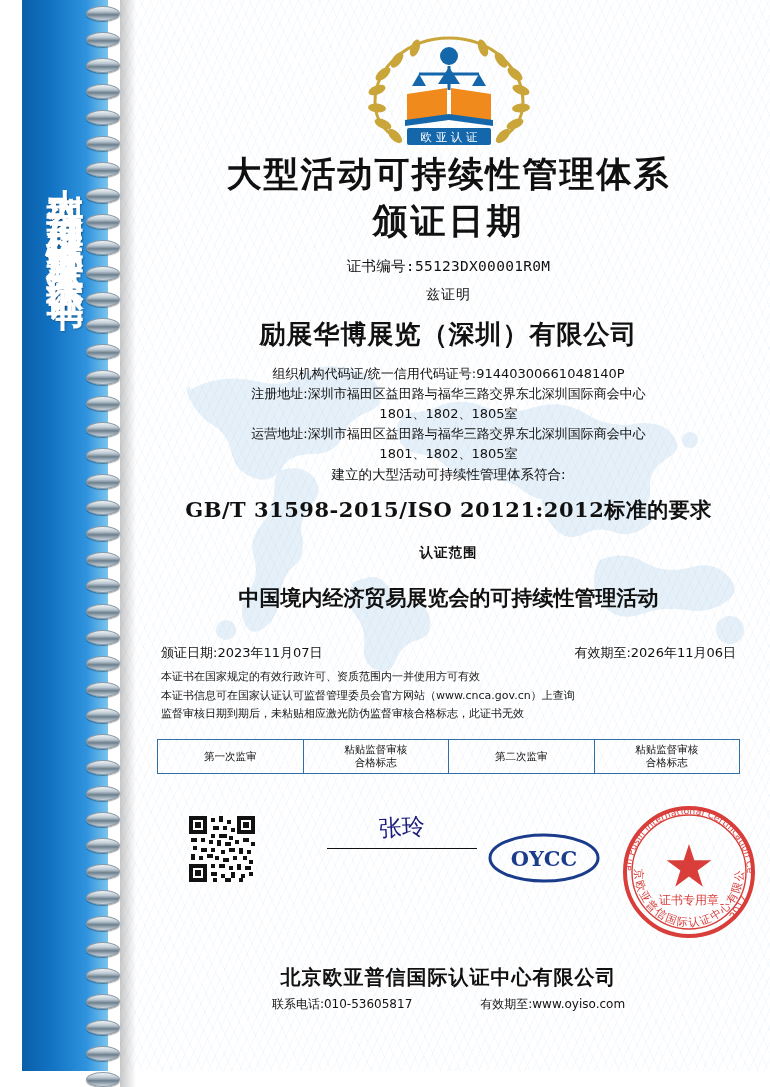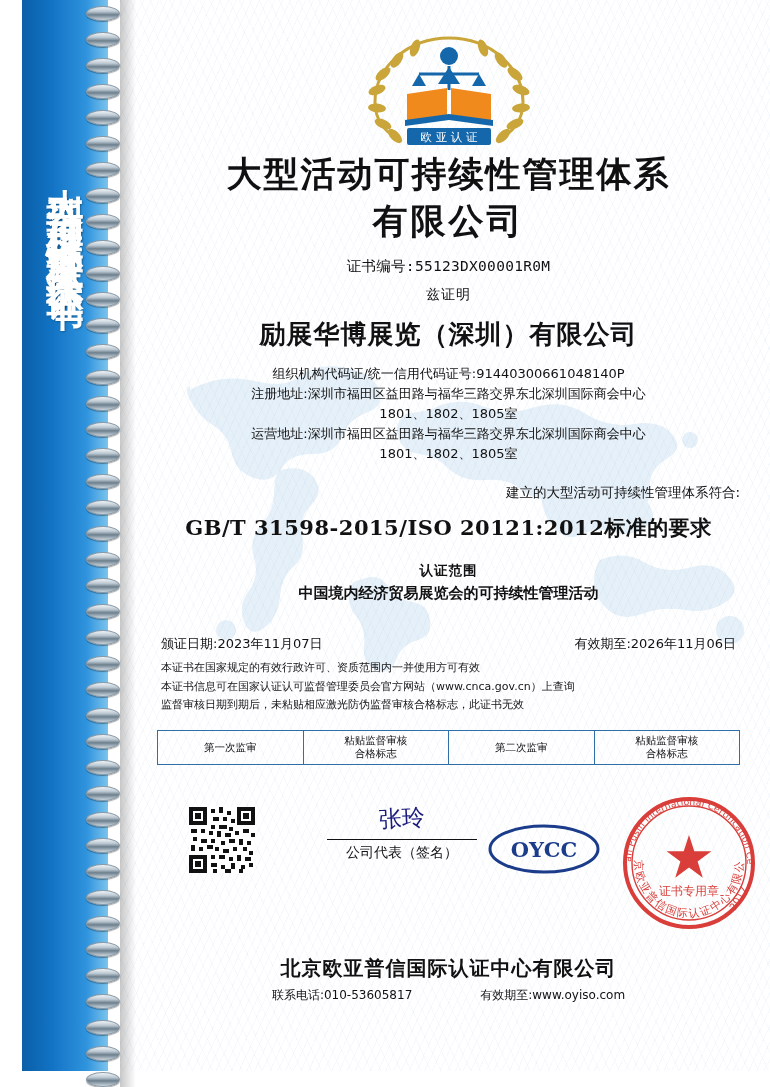--- a/index.html
+++ b/index.html
@@ -114,27 +114,27 @@
     font-weight: bold;
     font-size: 26px;
     margin-top: 13px;
     letter-spacing: 1px;
   }
 
   .org-lines { margin-top: 12px; font-size: 13px; line-height: 1.55; }
   .org-lines .ln { white-space: nowrap; }
   .indent { display:block; }
 
-  .std-label { font-size: 13.5px; margin-top: 20px; text-align: right; }
+  .std-label { font-size: 13.5px; margin-top: 2px; }
   .std {
     font-family: "DejaVu Serif", "Liberation Serif", serif;
     font-weight: bold; font-size: 21px; margin-top: 12px; letter-spacing: .5px;
   }
   .scope-label { font-size: 13.5px; font-weight: bold; margin-top: 20px; letter-spacing: 1px; }
-  .scope { font-size: 15px; font-weight: bold; margin-top: 4px; }
+  .scope { font-size: 21px; font-weight: bold; margin-top: 22px; }
 
   
   .dates {
     display:flex; justify-content: space-between;
     font-size: 13px; margin-top: 32px; padding: 0 4px;
   }
 
   
   .fineprint {
     text-align: left; font-size: 11px; line-height: 1.65; margin-top: 6px;
@@ -299,21 +299,21 @@
           </g>
 
           <g>
             <rect x="72" y="106" width="84" height="17" rx="2" fill="#1567ab"></rect>
             <text x="114" y="119" font-size="11.5" fill="#ffffff" text-anchor="middle" font-family="DejaVu Sans, sans-serif">欧 亚 认 证</text>
           </g>
         </svg>
       </div>
 
       <div class="title">大型活动可持续性管理体系</div>
-      <div class="title2">有限公司</div>
+      <div class="title2">颁证日期</div>
 
       <div class="cert-no">证书编号:55123DX00001R0M</div>
       <div class="hereby">兹证明</div>
 
       <div class="company">励展华博展览（深圳）有限公司</div>
 
       <div class="org-lines">
         <div class="ln">组织机构代码证/统一信用代码证号:91440300661048140P</div>
         <div class="ln">注册地址:深圳市福田区益田路与福华三路交界东北深圳国际商会中心</div>
         <div class="ln indent">1801、1802、1805室</div>
@@ -409,21 +409,20 @@
               <rect x="30" y="28" width="2" height="2"></rect>
             <rect x="12" y="31" width="2" height="2"></rect>
               <rect x="18" y="31" width="3" height="2"></rect>
               <rect x="25" y="31" width="2" height="2"></rect>
           </g>
         </svg>
 
         <div class="sign-block">
           <div class="sign-name">张玲</div>
           <div class="sign-rule"></div>
-          <div class="sign-label">公司代表（签名）</div>
         </div>
 
         <svg class="oycc" viewBox="0 0 114 52">
           <ellipse cx="57" cy="26" rx="54" ry="23" fill="none" stroke="#1b3b8b" stroke-width="3"></ellipse>
           <text x="57" y="34" text-anchor="middle" font-size="21" font-weight="bold" fill="#1b3b8b" font-family="DejaVu Serif, serif">OYCC</text>
         </svg>
 
         <svg class="red-stamp" viewBox="0 0 160 160">
           <defs>
             <path id="arcTop" d="M 22,80 A 58,58 0 0 1 138,80"></path>

